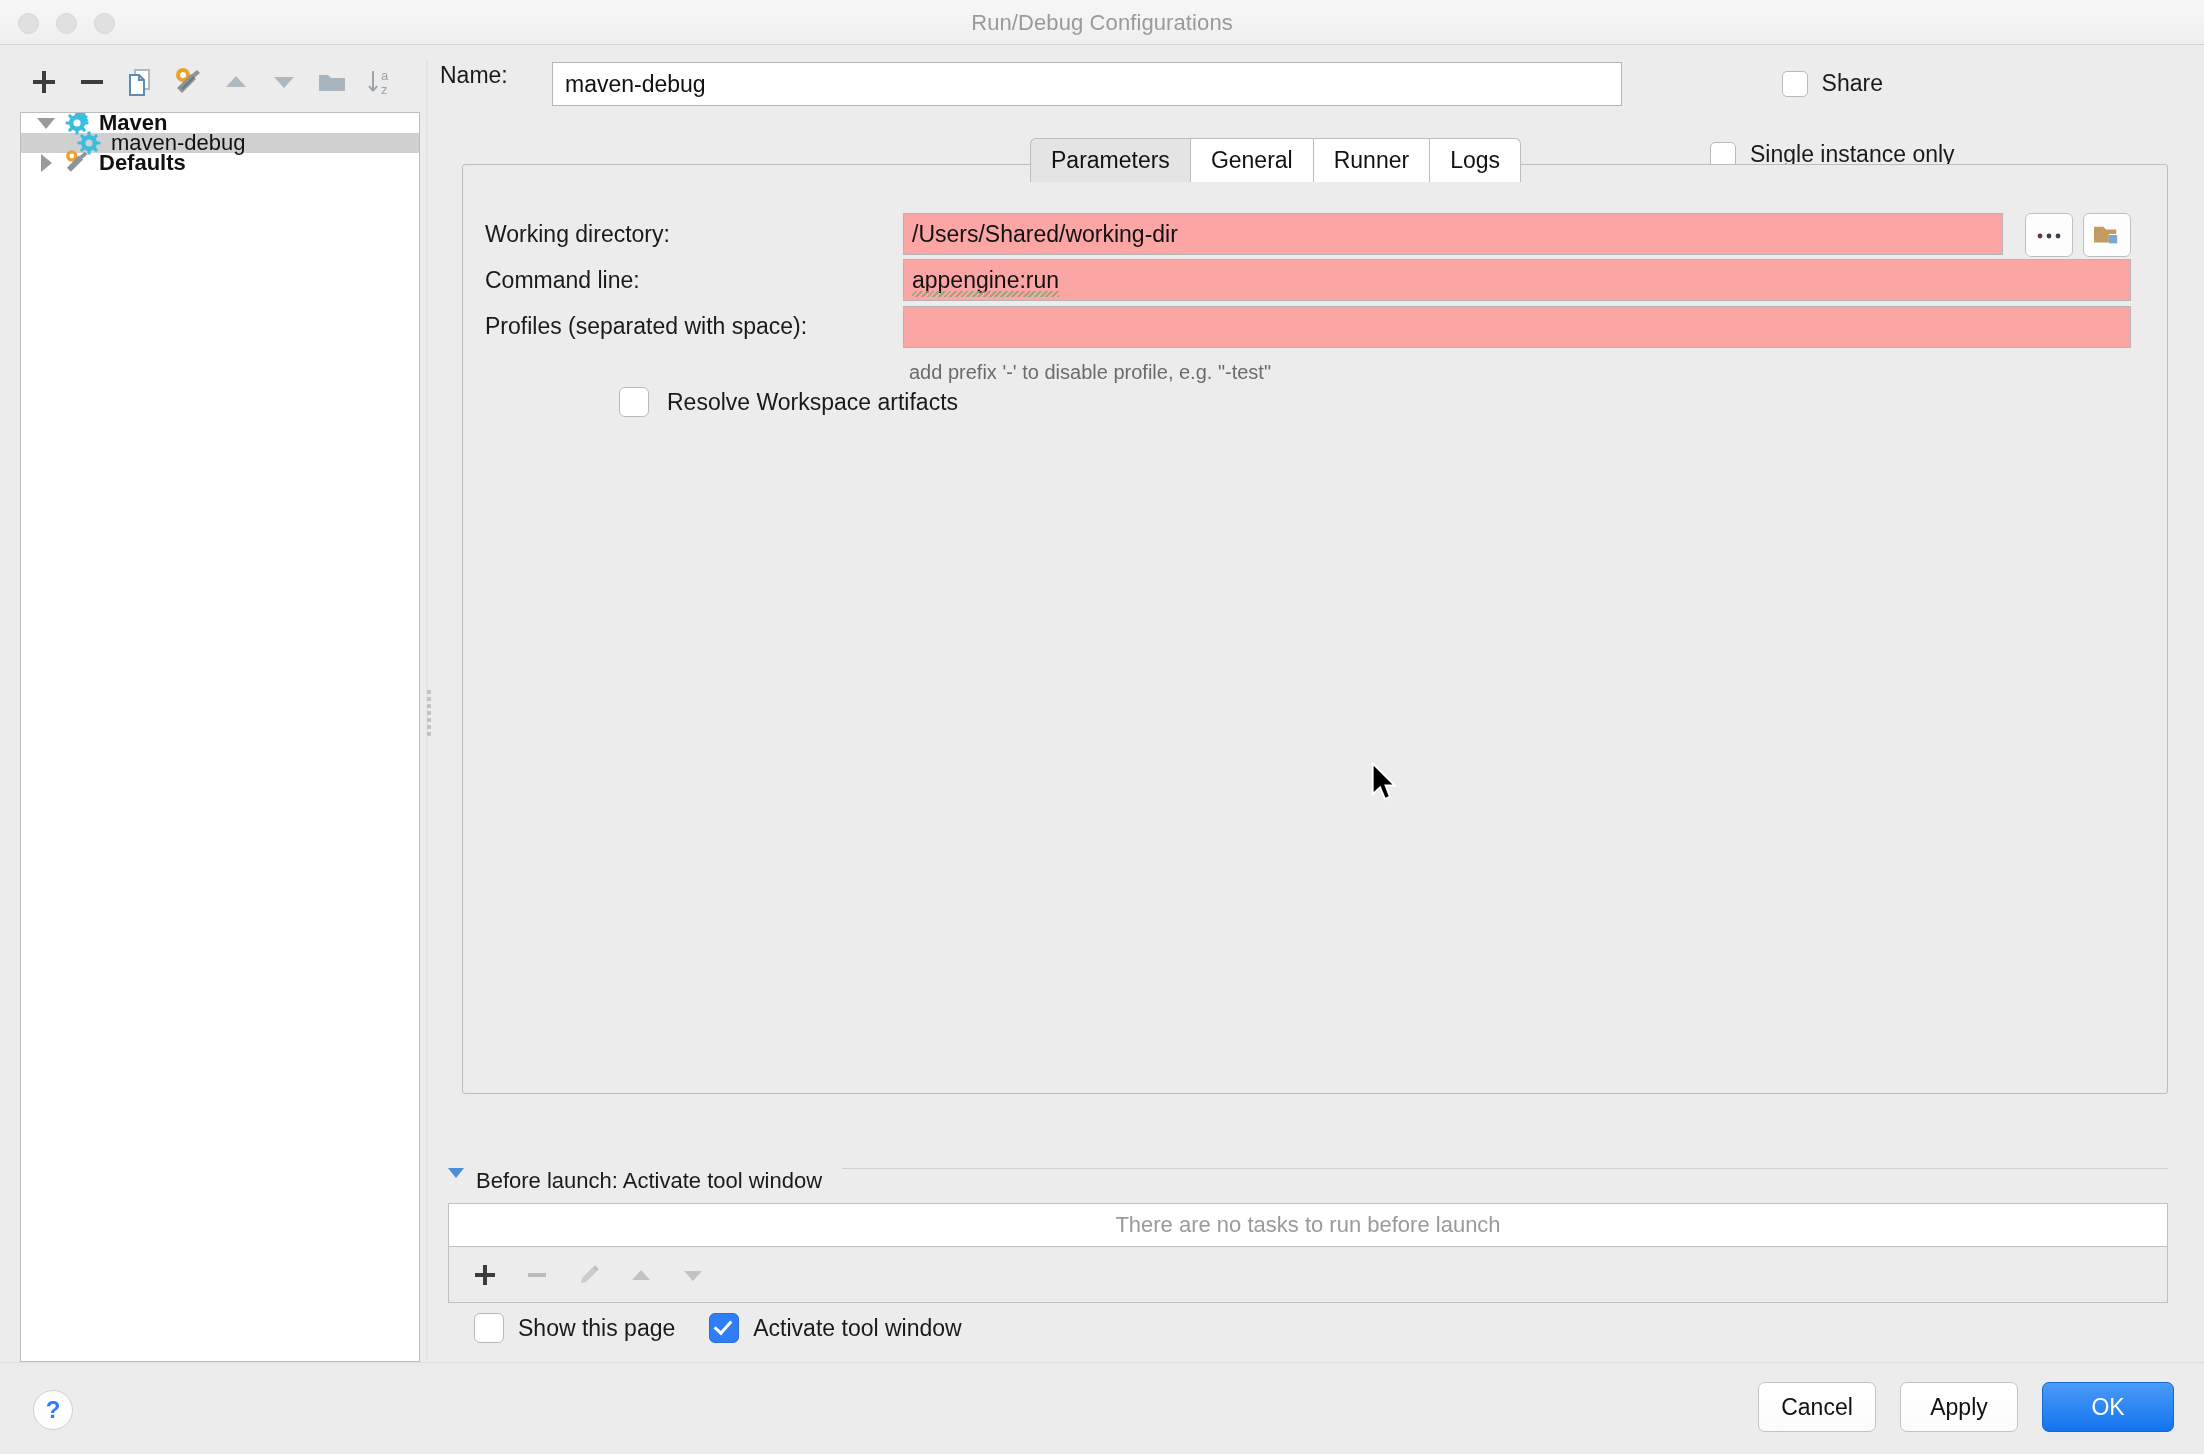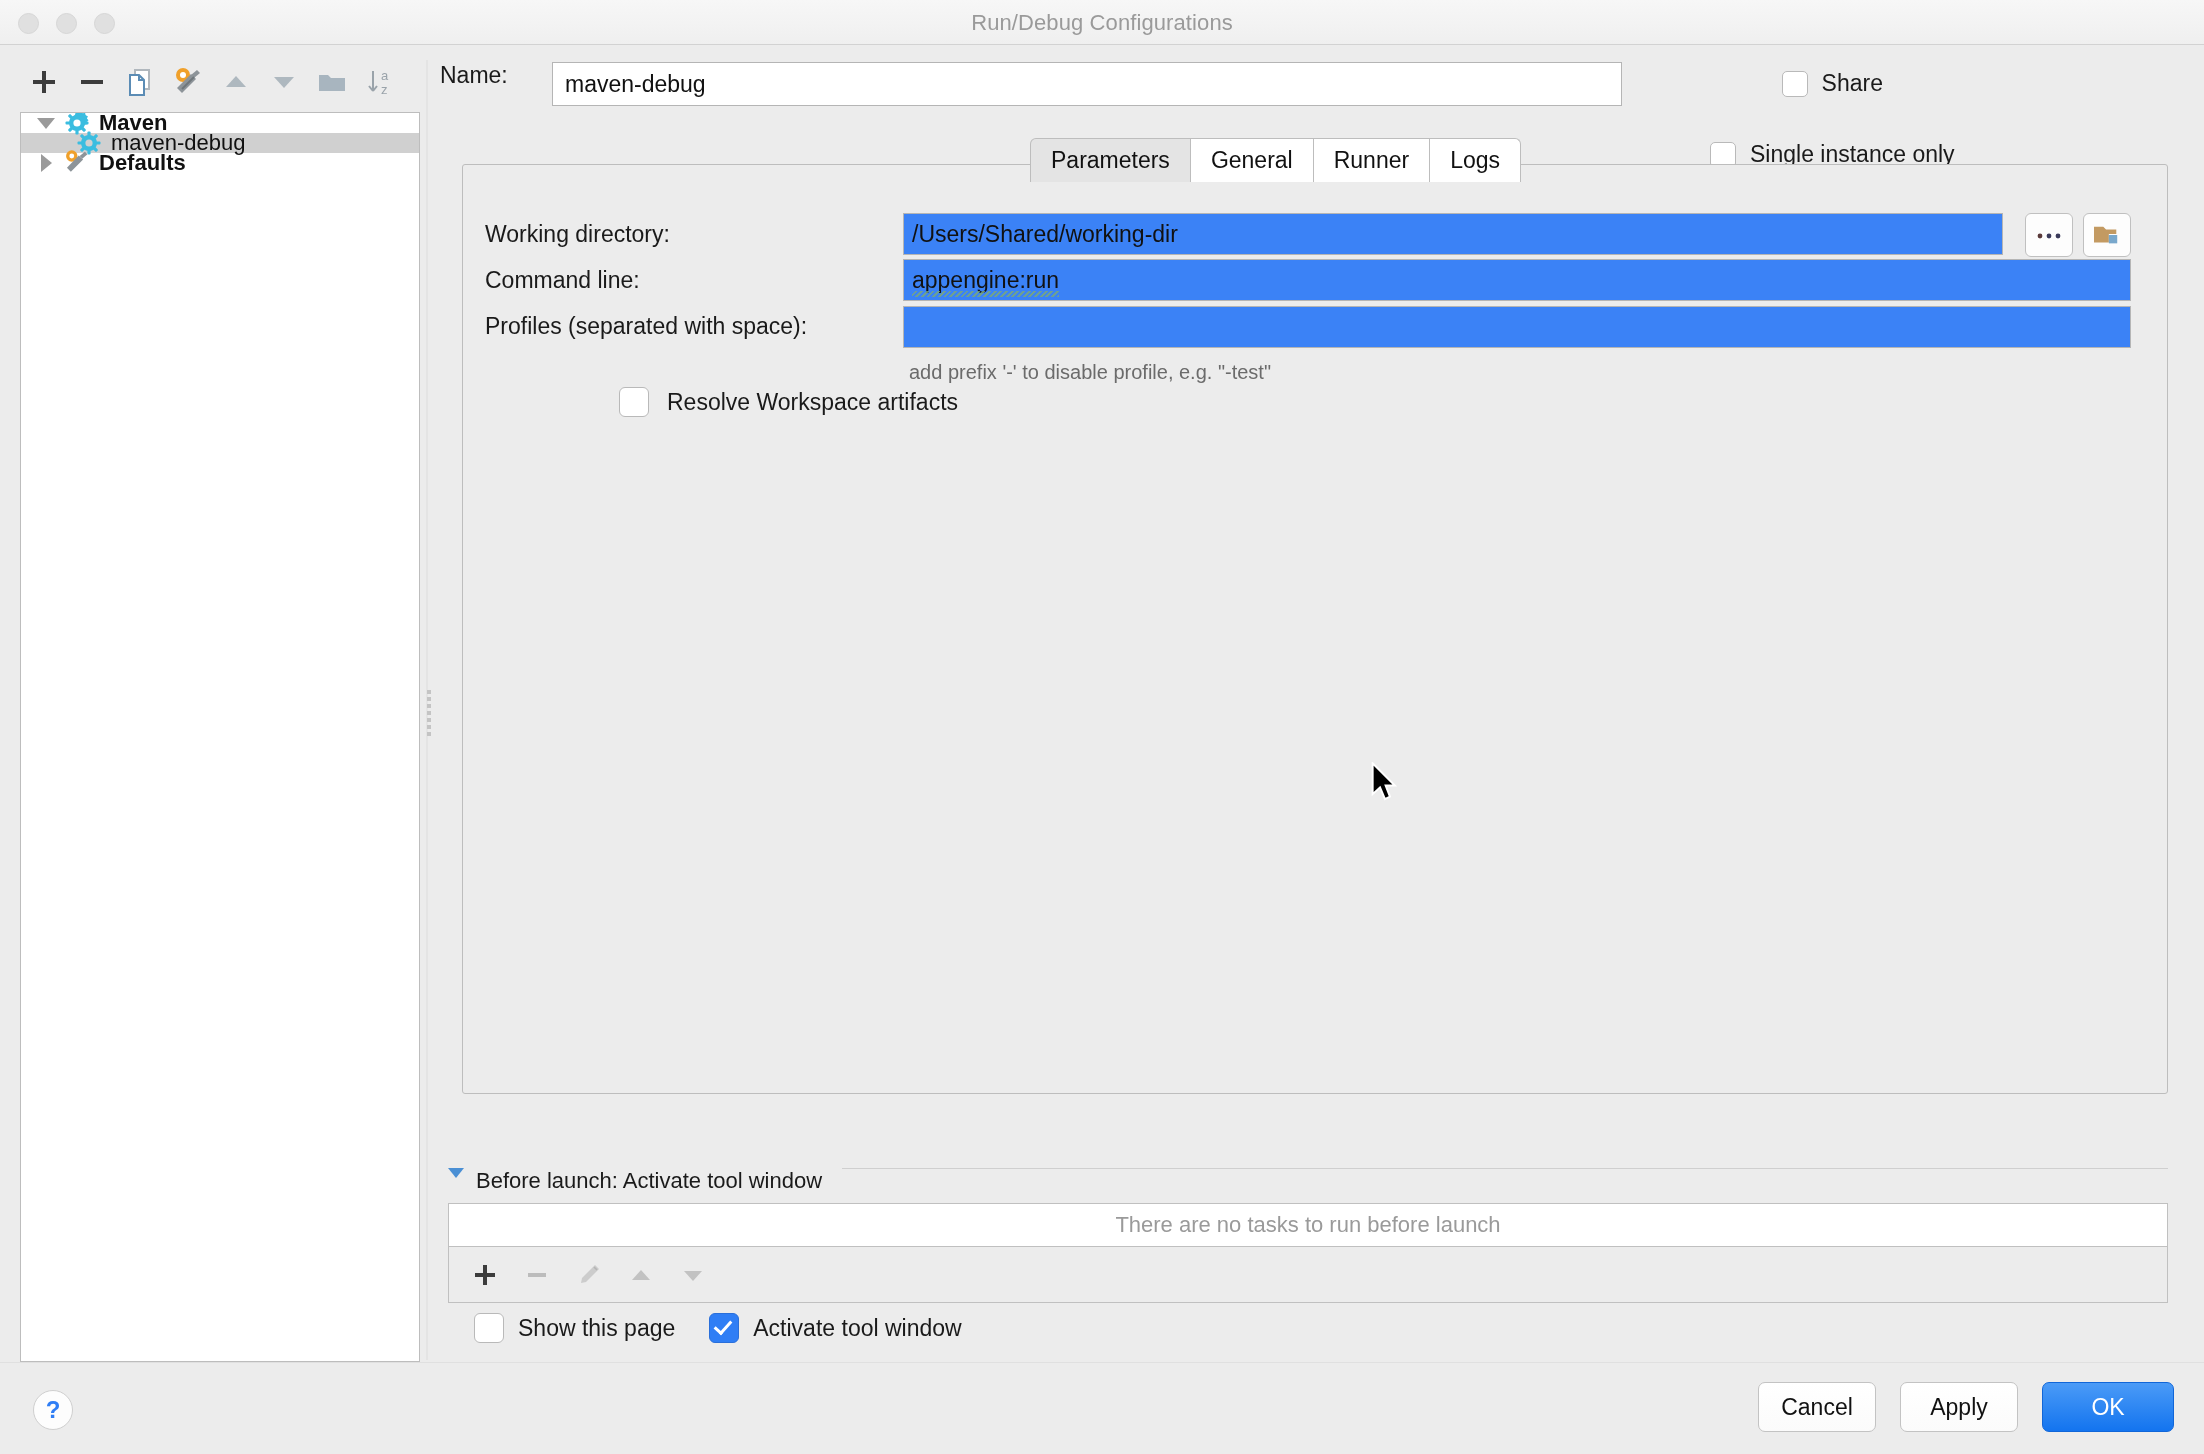--- a/index.html
+++ b/index.html
@@ -165,21 +165,21 @@
     border: 1px solid #bdbdbd;
     border-radius: 3px;
   }
 
   .form-label {
     position: absolute;
     font-size: 23px; color: #1a1a1a; white-space: nowrap;
   }
   .text-input {
     position: absolute;
-    background: #3b82f6; border: 1px solid #b5b5b5;
+    background: #fca5a5; border: 1px solid #b5b5b5;
     font-size: 23px; color: #111;
     padding: 0 8px; line-height: 40px; height: 42px;
     white-space: nowrap; overflow: hidden;
   }
   .sq-btn {
     position: absolute;
     width: 48px; height: 44px;
     background: #fdfdfd;
     border: 1px solid #c0c0c0;
     border-radius: 6px;

